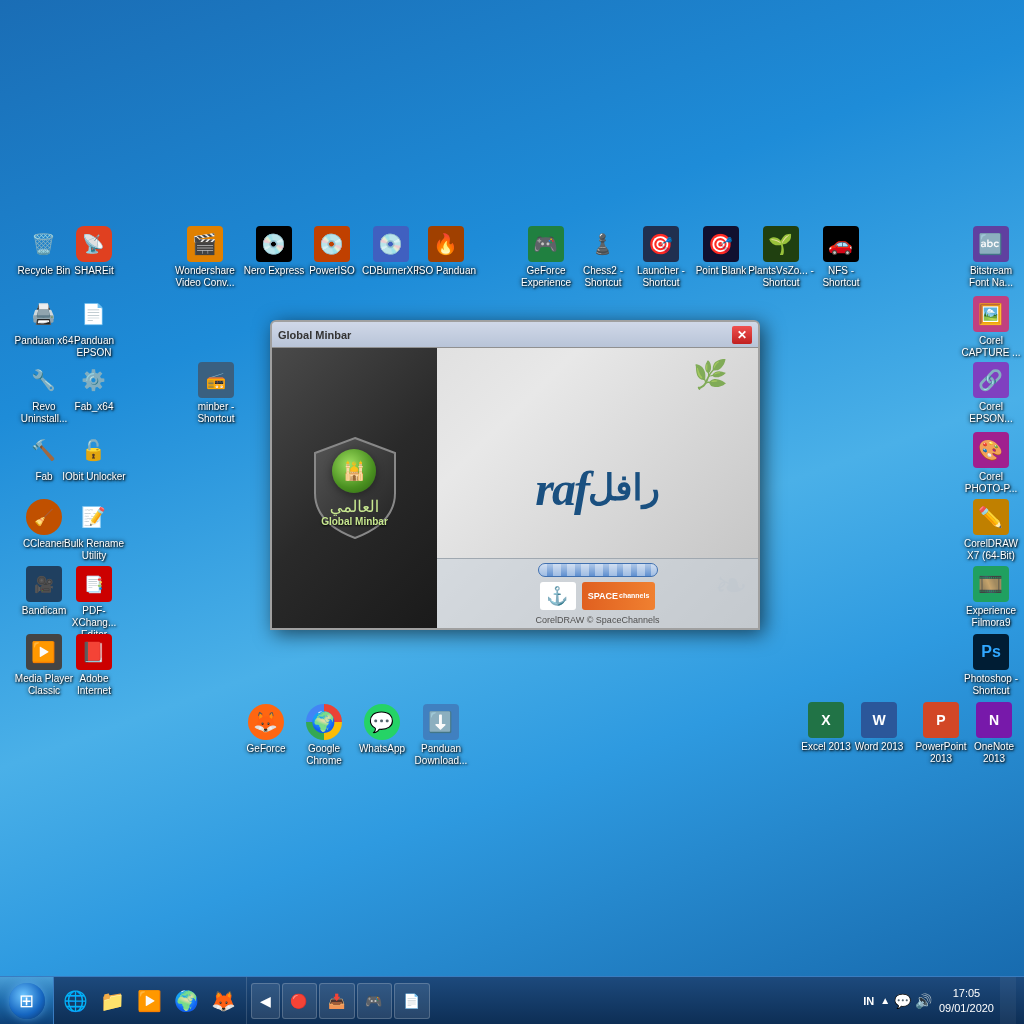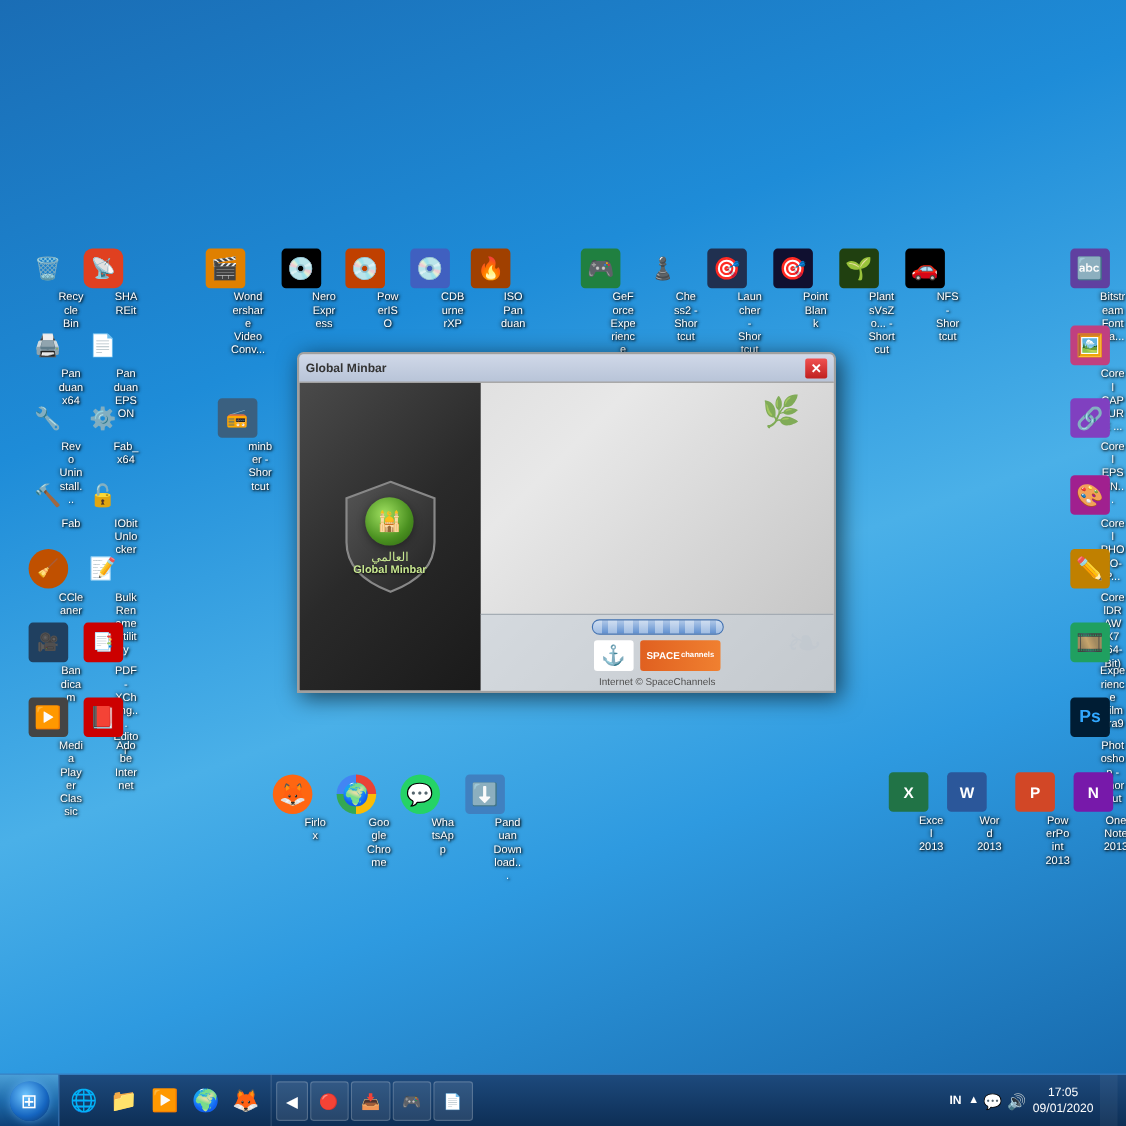--- a/index.html
+++ b/index.html
@@ -43,21 +43,20 @@
       font-size: 20px;
       margin-bottom: 3px;
     }
     .icon-label {
       font-size: 10px;
       text-align: center;
       color: #fff;
       text-shadow: 1px 1px 2px #000, 0 0 4px #000;
       line-height: 1.2;
       word-break: break-word;
-      margin-left: 41px;
     }
 
     
     .taskbar {
       position: absolute;
       bottom: 0; left: 0; right: 0;
       height: 48px;
       background: linear-gradient(180deg, #1d4a7d 0%, #0d2e55 100%);
       border-top: 1px solid #3a7cc0;
       display: flex;
@@ -490,21 +489,21 @@
     <div class="icon-img" style="background:#20a060; border-radius:4px;">🎞️</div>
     <span class="icon-label">Experience Filmora9</span>
   </div>
   <div class="desktop-icon" style="left:955px; top:630px;">
     <div class="icon-img" style="background:#001d34; border-radius:4px; color:#31a8ff; font-size:16px; font-weight:bold;">Ps</div>
     <span class="icon-label">Photoshop - Shortcut</span>
   </div>
 
   <div class="desktop-icon" style="left:230px; top:700px;">
     <div class="icon-img" style="background:#ff6611; border-radius:50%;">🦊</div>
-    <span class="icon-label">Firlox</span>
+    <span class="icon-label">GeForce</span>
   </div>
   <div class="desktop-icon" style="left:288px; top:700px;">
     <div class="icon-img" style="border-radius:50%; background:conic-gradient(#ea4335 0deg 90deg, #fbbc05 90deg 180deg, #34a853 180deg 270deg, #4285f4 270deg 360deg);">🌍</div>
     <span class="icon-label">Google Chrome</span>
   </div>
   <div class="desktop-icon" style="left:346px; top:700px;">
     <div class="icon-img" style="background:#25d366; border-radius:50%;">💬</div>
     <span class="icon-label">WhatsApp</span>
   </div>
   <div class="desktop-icon" style="left:403px; top:700px; width:76px;">
@@ -544,46 +543,50 @@
             <path d="M50 5 L90 20 L90 60 Q90 90 50 105 Q10 90 10 60 L10 20 Z" fill="url(#shieldGrad)" stroke="#888" stroke-width="2"></path>
             <defs>
               <linearGradient id="shieldGrad" x1="0%" y1="0%" x2="100%" y2="100%">
                 <stop offset="0%" style="stop-color:#555"></stop>
                 <stop offset="100%" style="stop-color:#222"></stop>
               </linearGradient>
             </defs>
           </svg>
           <div class="global-minbar-logo">
             <div class="logo-circle" style="width:44px; height:44px; font-size:18px;">🕌</div>
-            <span class="arabic-text" style="font-size:11px; color:#c8e890;">العالمي</span>
+            <span class="arabic-text" style="font-size:16px; color:#c8e890;">العالمي</span>
             <span class="global-minbar-text">Global Minbar</span>
           </div>
         </div>
       </div>
 
       <div class="popup-right-content">
         <div class="leaf-decoration">🌿</div>
 
+        <div style="display:flex; align-items:center; font-size:48px; font-weight:bold; color:#1a5080; font-style:italic; letter-spacing:-2px; font-family:Georgia,serif;">
+          <span>raf</span>
+          <span style="font-style:normal; font-family:Arial; color:#1a5080; font-size:36px; direction:rtl;">رافل</span>
+        </div>
         <div class="floral-decoration">❧</div>
       </div>
 
       <div class="popup-bottom-bar">
         <div class="progress-bar-container">
           <div class="progress-bar-inner"></div>
         </div>
         <div class="space-channels-logos">
           <div class="logo-box">
             <span style="font-size:18px;">⚓</span>
           </div>
           <div class="space-text-box">
             <span>SPACE</span>
             <span style="font-size:7px; margin-left:1px;">channels</span>
           </div>
         </div>
-        <span class="copyright-text">Internet © SpaceChannels</span>
+        <span class="copyright-text">CorelDRAW © SpaceChannels</span>
       </div>
     </div>
   </div>
 
 </div>
 
 <div class="taskbar">
 
   <div class="start-button">
     <div class="start-orb">

